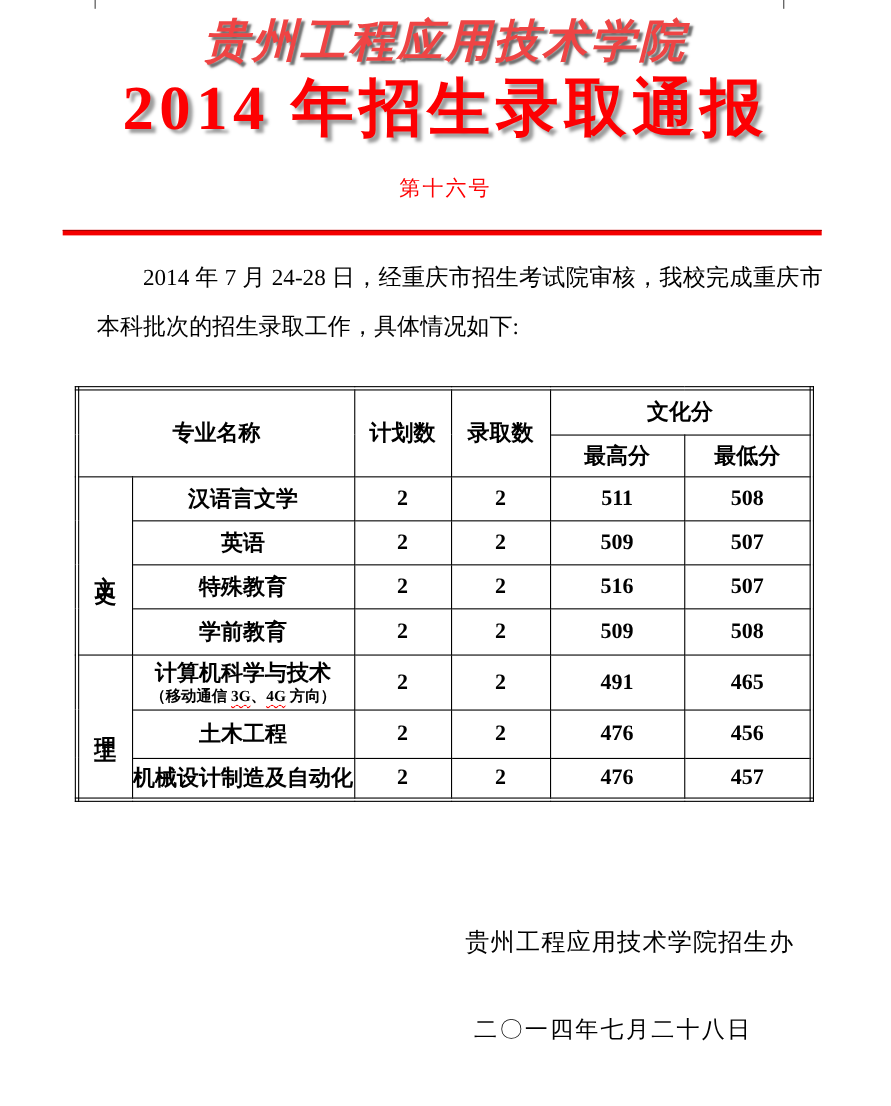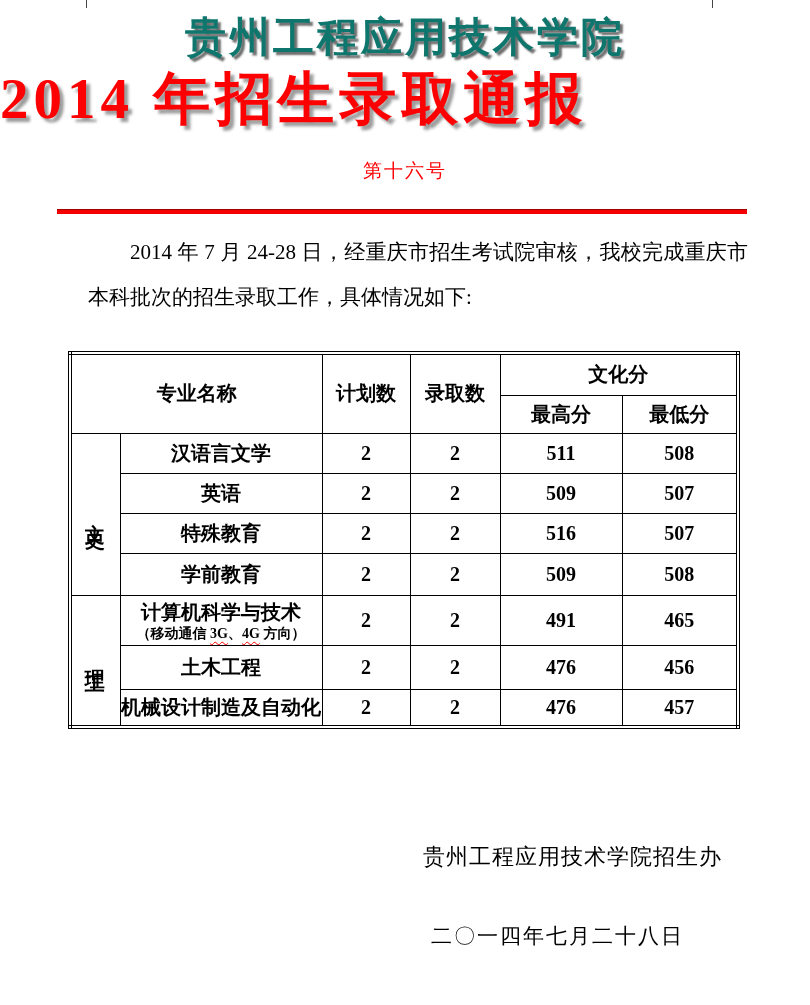--- a/index.html
+++ b/index.html
@@ -18,27 +18,29 @@
   }
   .crop-mark.left  { left: 86px; }
   .crop-mark.right { left: 712px; }
 
   .school-name {
     padding-top: 13px;
     text-align: center;
     font-size: 41px;
     line-height: 1.2;
     font-weight: bold;
+    font-style: italic;
     letter-spacing: 3px;
-    color: #0f766e;
+    color: #ef4444;
     text-shadow: 3px 3px 2px rgba(30, 30, 30, 0.65);
     white-space: nowrap;
   }
   .main-title {
     margin-top: 5px;
+    text-align: center;
     font-size: 57px;
     line-height: 1.12;
     font-weight: bold;
     letter-spacing: 5px;
     color: #fd0002;
     text-shadow: 4px 4px 3px #9c9c9c;
     white-space: nowrap;
   }
   .issue-number {
     margin-top: 27px;

